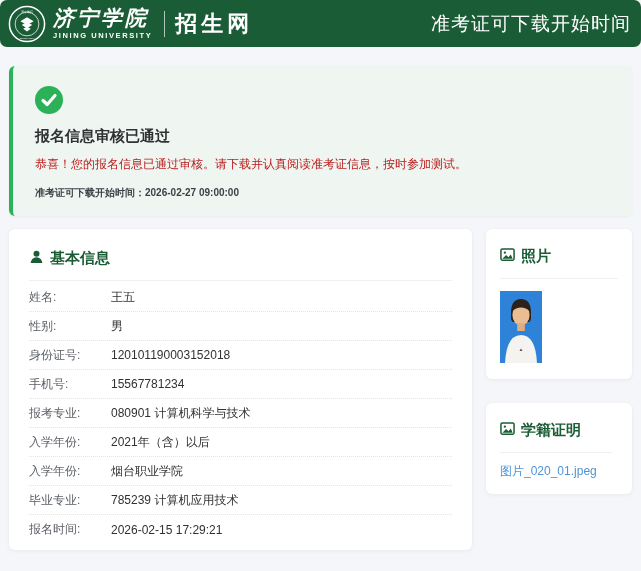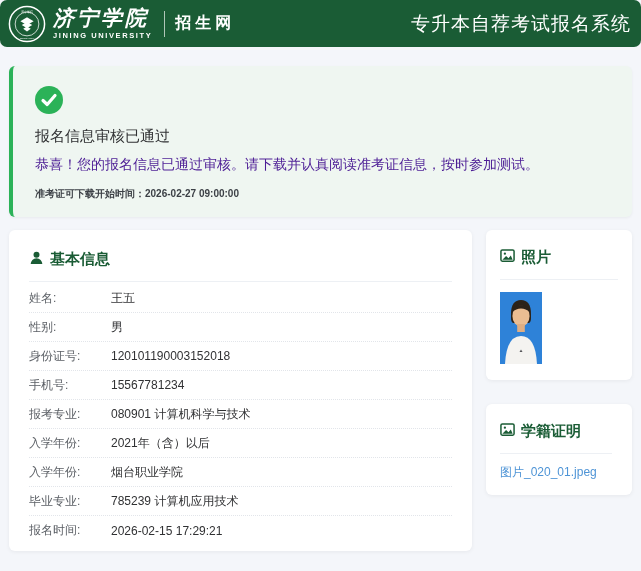--- a/index.html
+++ b/index.html
@@ -23,39 +23,39 @@
   .seal { width: 38px; height: 38px; flex: none; }
   .logo-text { margin-left: 7px; color: #fff; line-height: 1; }
   .logo-cn {
     font-family: "Liberation Serif", "DejaVu Serif", serif;
     font-size: 21px; font-weight: bold; letter-spacing: 3px;
     font-style: italic;
   }
   .logo-en { font-size: 7.5px; letter-spacing: 1.6px; margin-top: 3px; font-weight: bold; }
   .v-divider { width: 1px; height: 26px; background: rgba(255,255,255,0.65); margin: 0 10px 0 12px; }
   .site-name {
-    color: #fff; font-size: 16px; font-weight: bold;
+    color: #fff; font-size: 22px; font-weight: bold;
     font-family: "Liberation Serif", "DejaVu Serif", serif;
     letter-spacing: 4px;
   }
   .header-title { color: #fff; font-size: 19px; font-weight: 500; letter-spacing: 1px; }
 
   
   .page-body { padding: 0 9px; }
   .banner {
     margin-top: 19px;
     background: #eff6f1;
     border-left: 4px solid #2bb258;
     border-radius: 6px;
     padding: 20px 24px 16px 22px;
     box-shadow: 0 1px 3px rgba(0,0,0,0.05);
   }
   .check-circle { width: 28px; height: 28px; display: block; }
-  .banner-title { margin-top: 13px; font-size: 15px; font-weight: normal; color: #303133; }
-  .banner-desc { margin-top: 10px; font-size: 14px; color: #4c1d95; }
+  .banner-title { margin-top: 13px; font-size: 15px; font-weight: bold; color: #303133; }
+  .banner-desc { margin-top: 10px; font-size: 12px; color: #b91c1c; }
   .banner-time { margin-top: 13px; font-size: 10px; color: #3c4046; font-weight: 600; }
 
   
   .content { display: flex; gap: 14px; margin-top: 13px; align-items: flex-start; }
   .card {
     background: #fff;
     border-radius: 6px;
     box-shadow: 0 1px 4px rgba(0,0,0,0.06);
   }
   .card-header {
@@ -100,21 +100,21 @@
       <text x="20" y="8.2" text-anchor="middle" font-size="3.2" fill="#ffffff">济宁学院</text>
       <text x="20" y="36" text-anchor="middle" font-size="2.6" fill="#ffffff">JINING UNIV</text>
     </svg>
     <div class="logo-text">
       <div class="logo-cn">济宁学院</div>
       <div class="logo-en">JINING UNIVERSITY</div>
     </div>
     <div class="v-divider"></div>
     <div class="site-name">招生网</div>
   </div>
-  <div class="header-title">专升本自荐考试报名系统</div>
+  <div class="header-title">准考证可下载开始时间</div>
 </div>
 
 <div class="page-body">
 
   <div class="banner">
     <svg class="check-circle" viewBox="0 0 28 28">
       <circle cx="14" cy="14" r="14" fill="#2bb258"></circle>
       <polyline points="8,14.5 12.2,18.5 20,9.5" fill="none" stroke="#ffffff" stroke-width="3.2" stroke-linecap="round" stroke-linejoin="round"></polyline>
     </svg>
     <div class="banner-title">报名信息审核已通过</div>

